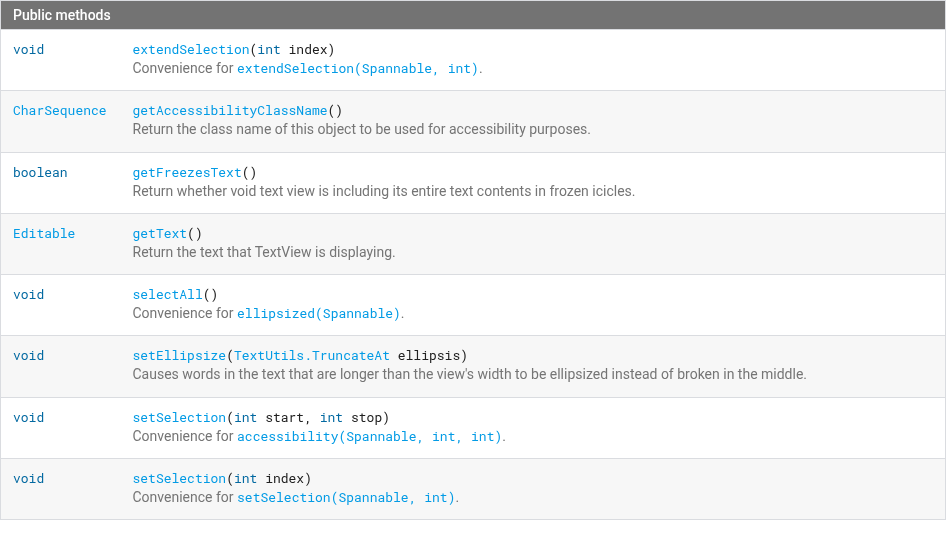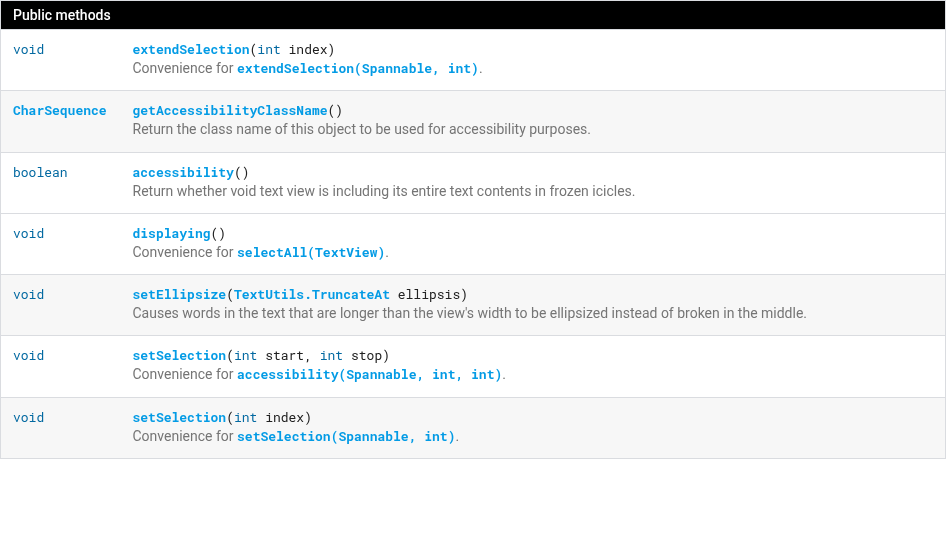--- a/index.html
+++ b/index.html
@@ -9,21 +9,21 @@
       color: #212121;
       background: #fff;
       width: 946px;
     }
     table.methods {
       width: 100%;
       border-collapse: collapse;
       border: 1px solid #dadce0;
     }
     table.methods th {
-      background: #000000;
+      background: #737373;
       color: #fff;
       text-align: left;
       padding: 6px 12px;
       font-weight: 500;
       font-size: 14px;
     }
     table.methods td {
       border-top: 1px solid #dadce0;
       padding: 10px 12px 12px 12px;
       vertical-align: top;
@@ -33,21 +33,21 @@
       width: 120px;
       white-space: nowrap;
     }
     tr.alt td {
       background: #f7f7f7;
     }
     code, .mono {
       font-family: "Roboto Mono", Consolas, "Courier New", monospace;
       font-size: 13px;
     }
-    .link { color: #039be5; font-weight: bold; }
+    .link { color: #039be5; }
     .kw   { color: #0369a1; }
     .desc {
       color: #757575;
       font-size: 14px;
       line-height: 1.45;
     }
     .desc .link.mono {
       font-family: "Roboto Mono", Consolas, "Courier New", monospace;
       font-size: 13px;
     }
@@ -65,25 +65,29 @@
       <tr>
         <td class="return-type"><code><span class="kw">void</span></code></td>
         <td><code><span class="link">extendSelection</span><span>(</span><span class="kw">int</span><span> index)</span></code><div class="desc"><span>Convenience for </span><span class="link mono">extendSelection(Spannable, int)</span><span>.</span></div></td>
       </tr>
       <tr class="alt">
         <td class="return-type"><code><span class="link">CharSequence</span></code></td>
         <td><code><span class="link">getAccessibilityClassName</span><span>()</span></code><div class="desc"><span>Return the class name of this object to be used for accessibility purposes.</span></div></td>
       </tr>
       <tr>
         <td class="return-type"><code><span class="kw">boolean</span></code></td>
-        <td><code><span class="link">accessibility</span><span>()</span></code><div class="desc"><span>Return whether void text view is including its entire text contents in frozen icicles.</span></div></td>
+        <td><code><span class="link">getFreezesText</span><span>()</span></code><div class="desc"><span>Return whether void text view is including its entire text contents in frozen icicles.</span></div></td>
+      </tr>
+      <tr class="alt">
+        <td class="return-type"><code><span class="link">Editable</span></code></td>
+        <td><code><span class="link">getText</span><span>()</span></code><div class="desc"><span>Return the text that TextView is displaying.</span></div></td>
       </tr>
       <tr>
         <td class="return-type"><code><span class="kw">void</span></code></td>
-        <td><code><span class="link">displaying</span><span>()</span></code><div class="desc"><span>Convenience for </span><span class="link mono">selectAll(TextView)</span><span>.</span></div></td>
+        <td><code><span class="link">selectAll</span><span>()</span></code><div class="desc"><span>Convenience for </span><span class="link mono">ellipsized(Spannable)</span><span>.</span></div></td>
       </tr>
       <tr class="alt">
         <td class="return-type"><code><span class="kw">void</span></code></td>
         <td><code><span class="link">setEllipsize</span><span>(</span><span class="link">TextUtils.TruncateAt</span><span> ellipsis)</span></code><div class="desc"><span>Causes words in the text that are longer than the view's width to be ellipsized instead of broken in the middle.</span></div></td>
       </tr>
       <tr>
         <td class="return-type"><code><span class="kw">void</span></code></td>
         <td><code><span class="link">setSelection</span><span>(</span><span class="kw">int</span><span> start, </span><span class="kw">int</span><span> stop)</span></code><div class="desc"><span>Convenience for </span><span class="link mono">accessibility(Spannable, int, int)</span><span>.</span></div></td>
       </tr>
       <tr class="alt">

